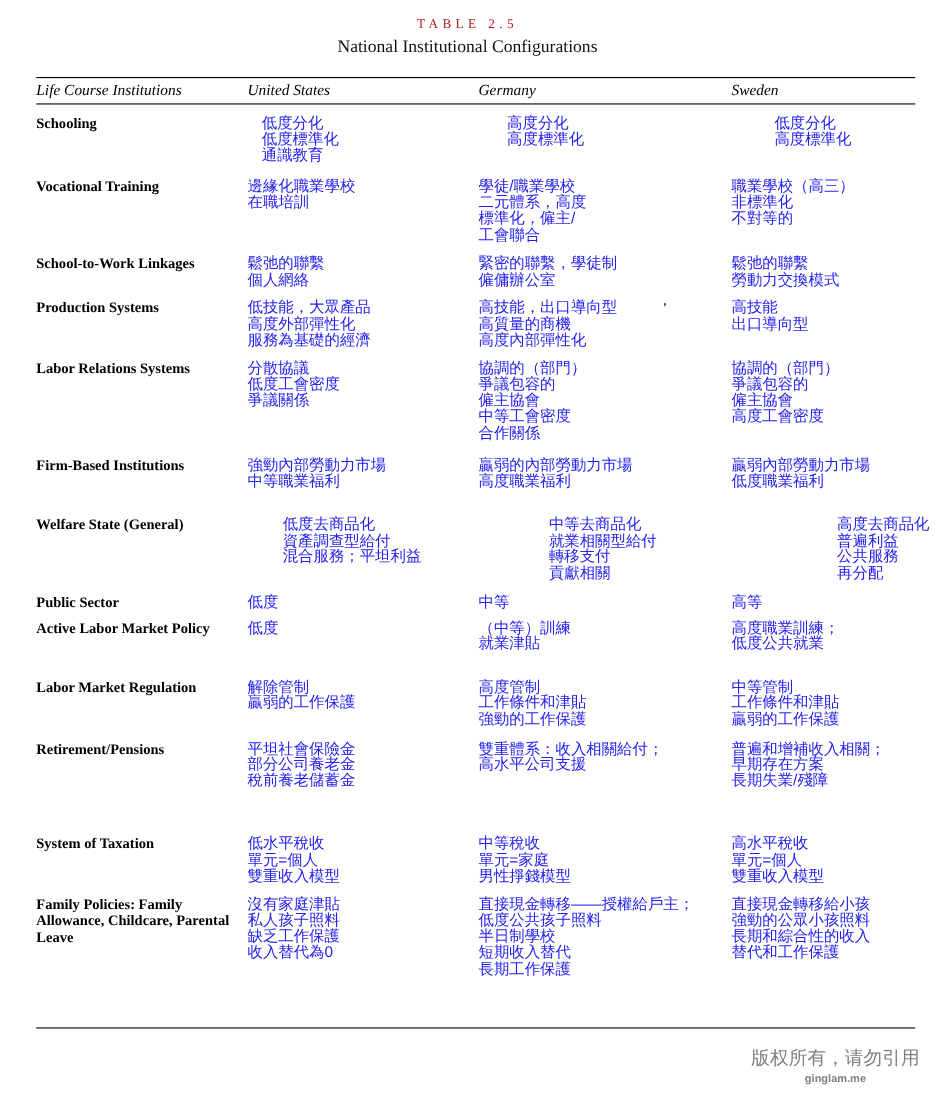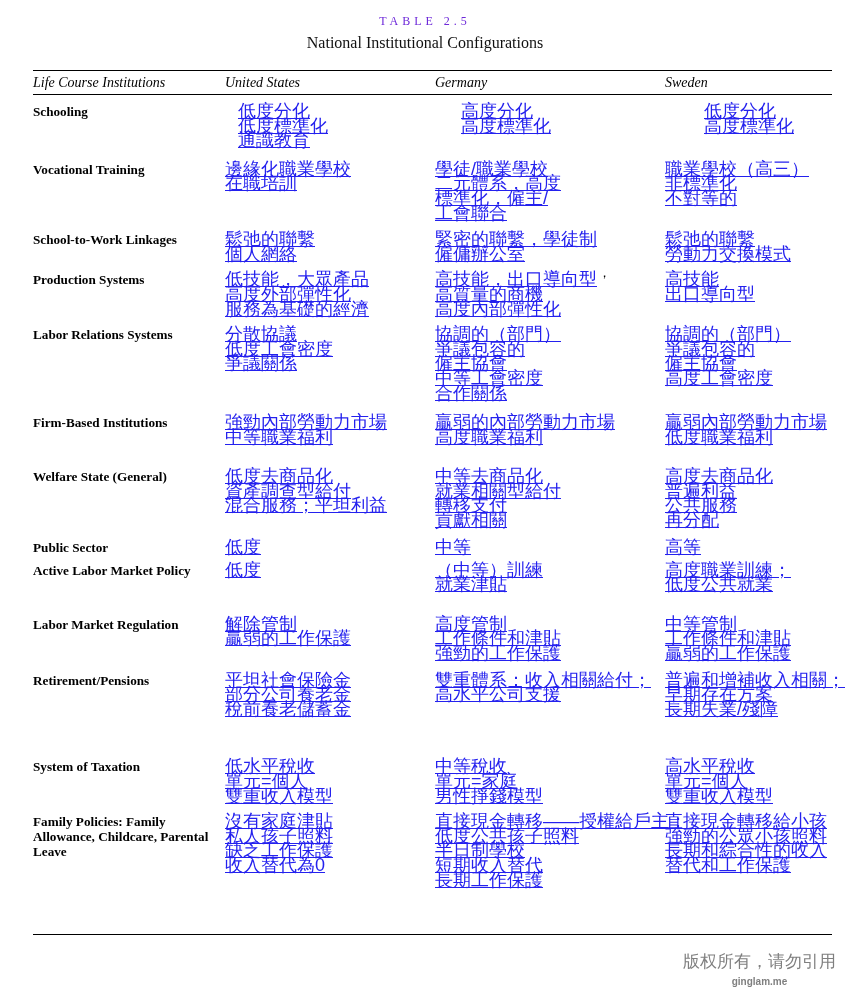--- a/index.html
+++ b/index.html
@@ -8,43 +8,43 @@
     --rule:#000000;
   }
   *{box-sizing:border-box;}
   html,body{margin:0;padding:0;}
   body{
     width:850px;height:1000px;position:relative;background:#ffffff;
     font-family:"Liberation Serif", serif;color:#000;
   }
   
   .title-block{position:absolute;top:14px;left:0;width:850px;text-align:center;}
-  .table-label{font-size:12px;letter-spacing:4px;color:#6d28d9;}
+  .table-label{font-size:12px;letter-spacing:4px;color:#b91c1c;}
   .table-title{font-size:16px;margin-top:5px;color:#111;}
 
   
   .table{position:absolute;left:33px;top:70px;width:799px;}
   .rule{border-top:1.6px solid var(--rule);height:0;}
   .grid{display:grid;grid-template-columns:192px 210px 230px 167px;}
   .header-row{padding:5px 0 4px 0;}
   .header-cell{font-style:italic;font-size:14px;line-height:14px;}
   .tbody{padding-top:9px;}
   .row{display:grid;grid-template-columns:192px 210px 230px 167px;align-items:start;}
   .row-label{font-weight:bold;font-size:13.2px;line-height:15px;padding-right:14px;}
-  .cell{color:var(--accent);font-size:18px;line-height:14.6px;font-family:"Liberation Sans", sans-serif;padding-right:10px;text-decoration:underline;}
+  .cell{color:var(--accent);font-size:14px;line-height:14.6px;font-family:"Liberation Sans", sans-serif;padding-right:10px;}
   .cell div{white-space:nowrap;}
 
   
   .row:nth-child(1){margin-bottom:14px;gap:13px;}
   .row:nth-child(2){margin-bottom:12px;}
   .row:nth-child(3){margin-bottom:11px;}
   .row:nth-child(4){margin-bottom:11px;}
   .row:nth-child(5){margin-bottom:15px;}
   .row:nth-child(6){margin-bottom:25px;}
-  .row:nth-child(7){margin-bottom:12px;}
+  .row:nth-child(7){margin-bottom:12px;gap:32px;}
   .row:nth-child(8){margin-bottom:8px;}
   .row:nth-child(9){margin-bottom:25px;}
   .row:nth-child(10){margin-bottom:12px;}
   .row:nth-child(11){margin-bottom:43px;}
   .row:nth-child(12){margin-bottom:11px;}
   .row:nth-child(13){margin-bottom:47px;}
 
   
   .stray-mark{position:absolute;left:598px;top:264px;font-size:13px;color:#000;}
 

